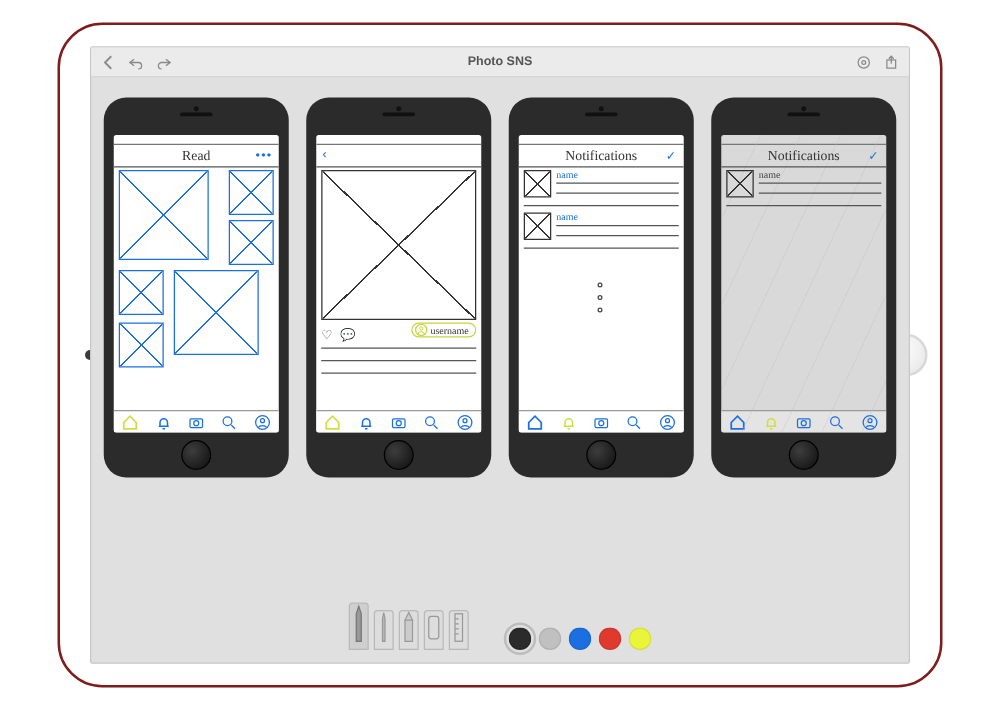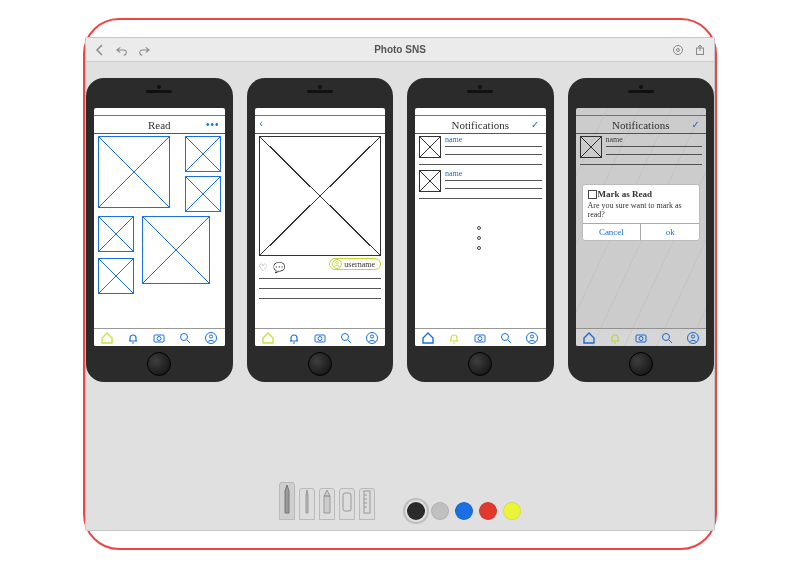--- a/index.html
+++ b/index.html
@@ -3,23 +3,23 @@
 <meta charset="utf-8">
 <style>
   * { box-sizing: border-box; margin: 0; padding: 0; }
   body {
     width: 800px; height: 568px;
     background: #fff;
     font-family: -apple-system, Helvetica, Arial, sans-serif;
     display: flex; align-items: center; justify-content: center;
   }
   .ipad {
-    width: 634px; height: 532px;
+    width: 708px; height: 532px;
     background: #fff;
-    border: 2px solid #ef4444;
+    border: 2px solid #7f1d1d;
     border-radius: 36px;
     position: relative;
     display: flex; align-items: center; justify-content: center;
   }
   .camera-dot {
     position: absolute; left: 20px; top: 50%;
     width: 8px; height: 8px; margin-top: -4px;
     background: #3a3a3a; border-radius: 50%;
   }
   .home-btn {
@@ -396,28 +396,20 @@
               <span class="p-title">Notifications</span>
               <span class="hright">✓</span>
             </div>
             <div class="p-body">
               <div class="xbox" style="left:4px; top:2px; width:22px; height:22px"></div>
               <span class="caption" style="left:30px; top:1px;">name</span>
               <div class="hline" style="top:12px; left:30px"></div>
               <div class="hline" style="top:20px; left:30px"></div>
               <div class="hline" style="top:30px"></div>
 
-              <div class="dialog">
-                <div class="dtitle">Mark as Read</div>
-                <div>Are you sure want to mark as read?</div>
-                <div class="dbtns">
-                  <div class="dbtn">Cancel</div>
-                  <div class="dbtn">ok</div>
-                </div>
-              </div>
             </div>
             <div class="p-tabbar">
               <span class="tab">
                   <svg viewBox="0 0 14 14">
                     <path d="M2 7 L7 2 L12 7 V12 H2 Z" fill="none" stroke="currentColor" stroke-width="1.4"></path>
                   </svg>
                 </span>
               <span class="tab active">
                   <svg viewBox="0 0 14 14">
                     <path d="M4 10 V7 a3 3 0 0 1 6 0 V10 H3 H11 M6 12 H8" fill="none" stroke="currentColor" stroke-width="1.2"></path>

